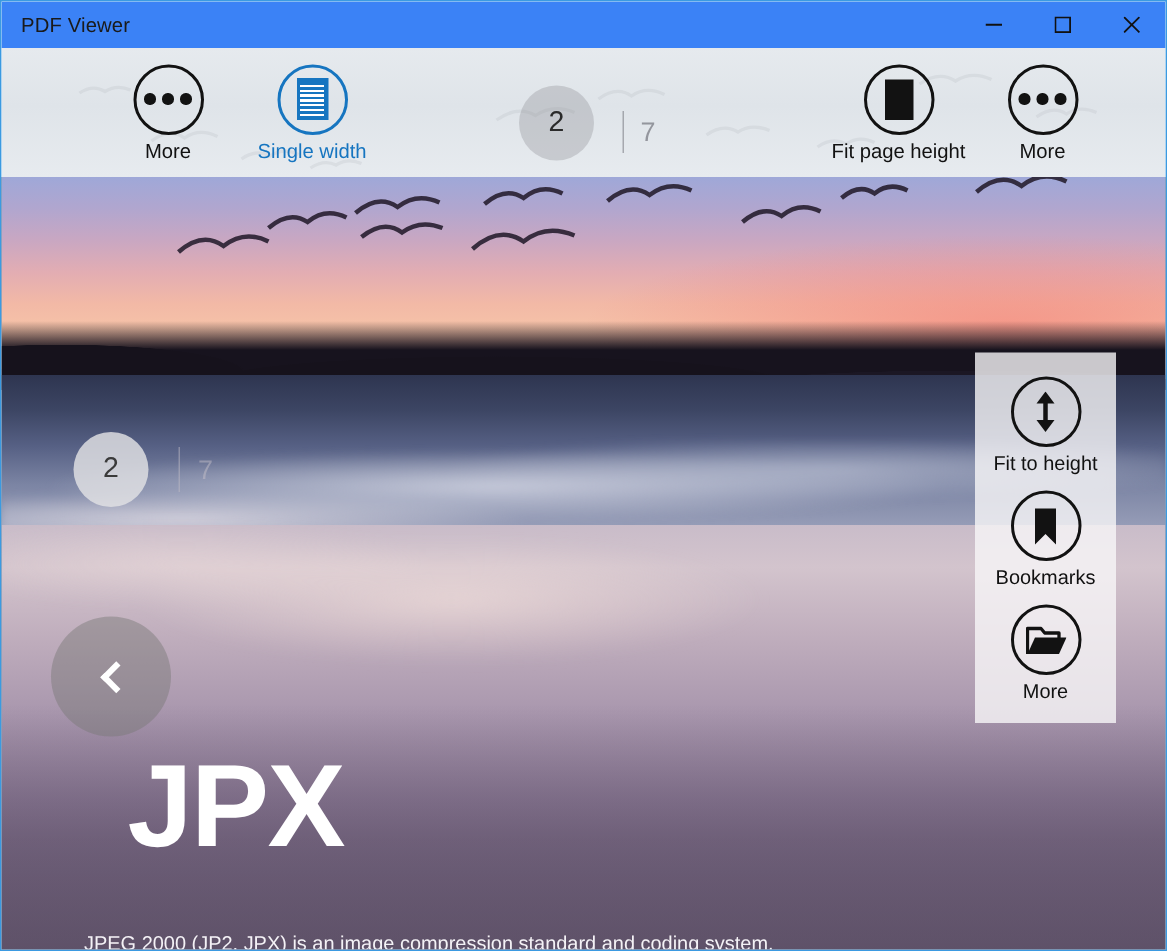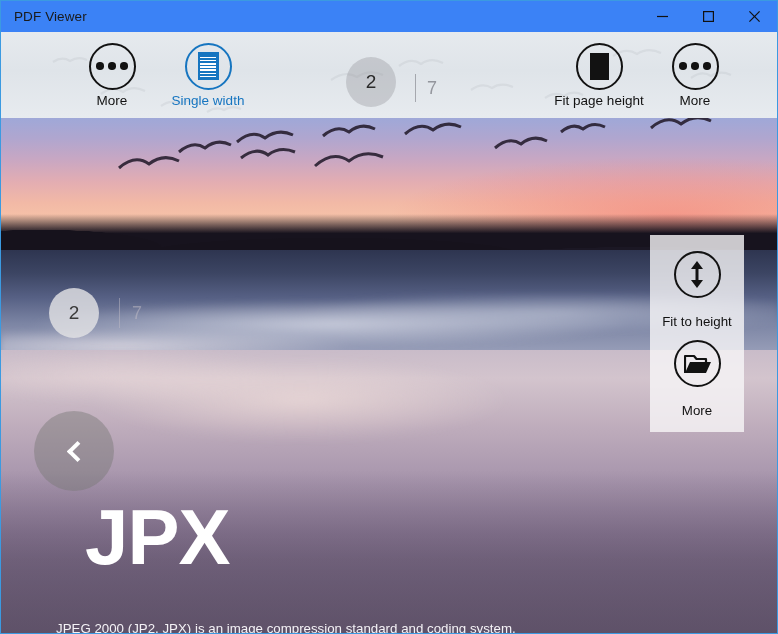--- a/index.html
+++ b/index.html
@@ -237,21 +237,21 @@
     position: absolute; right: 33px; top: 117px;
     width: 94px;
     background: rgba(247,246,248,.80);
     padding: 16px 0 14px 0;
     display: flex; flex-direction: column; align-items: center;
     gap: 11px;
     z-index: 20;
   }
   .flybtn {
     width: 90px;
-    display: flex; flex-direction: column; align-items: center; gap: 16px;
+    display: flex; flex-direction: column; align-items: center; gap: 3px;
   }
   .flybtn .ring {
     width: 47px; height: 47px; border-radius: 50%;
     border: 2.2px solid #121212;
     display: flex; align-items: center; justify-content: center;
   }
   .flybtn .lbl { font-size: 13.3px; color: #111; white-space: nowrap; }
   .flybtn svg { display: block; }
 </style>
 </head>
@@ -401,20 +401,28 @@
             <line x1="12" y1="3" x2="12" y2="24" stroke="#121212" stroke-width="3"></line>
             <polygon points="12,0 18,8 6,8" fill="#121212"></polygon>
             <polygon points="12,27 18,19 6,19" fill="#121212"></polygon>
           </svg>
         </div>
         <div class="lbl">Fit to height</div>
       </div>
 
 
 
+      <div class="flybtn">
+        <div class="ring">
+          <svg width="18" height="26" viewBox="0 0 18 26">
+            <path d="M2 1 h14 v24 l-7 -7 l-7 7 z" fill="#121212"></path>
+          </svg>
+        </div>
+        <div class="lbl">Bookmarks</div>
+      </div>
 
       <div class="flybtn">
         <div class="ring">
           <svg width="27" height="22" viewBox="0 0 27 22">
             <path d="M1 20 V3 h9 l2.5 3 h9.5 v4" fill="none" stroke="#121212" stroke-width="2.2" stroke-linejoin="round"></path>
             <path d="M1 20 L6 9 H27 L22 20 Z" fill="#121212"></path>
           </svg>
         </div>
         <div class="lbl">More</div>
       </div>

